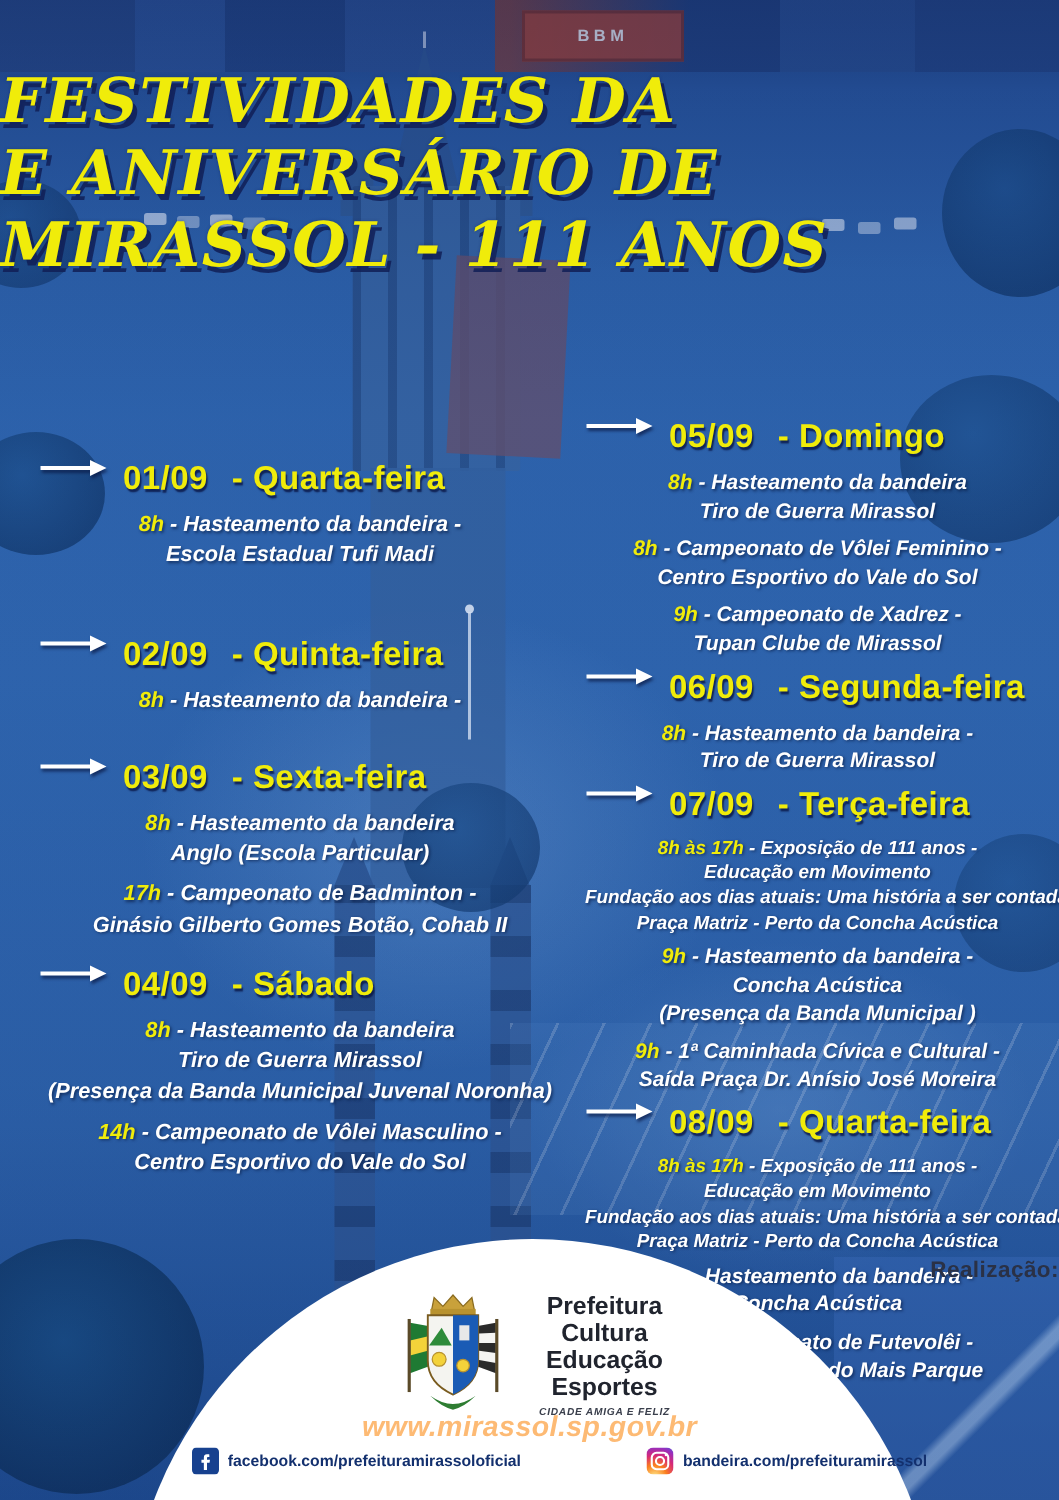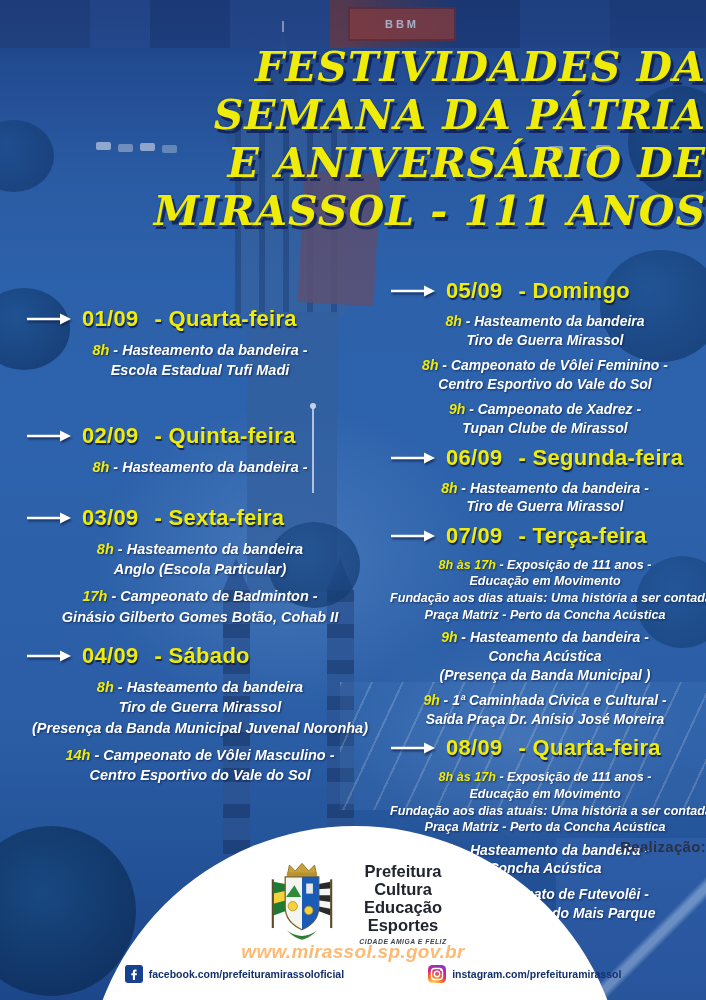--- a/index.html
+++ b/index.html
@@ -47,30 +47,30 @@
     background-image:repeating-linear-gradient(0deg, rgba(15,35,75,.5) 0 14px, transparent 14px 36px);}
   .tower-b.l{left:18px;} .tower-b.r{left:122px;}
   .pinn{position:absolute;top:528px;width:0;height:0;border-left:13px solid transparent;border-right:13px solid transparent;border-bottom:32px solid #2a4f89;}
   .pinn.l{left:18px;} .pinn.r{left:122px;}
   .flagpole{position:absolute;left:312px;top:408px;width:2px;height:85px;background:rgba(240,246,255,.8);}
   .flagpole::before{content:"";position:absolute;left:-2px;top:-5px;width:6px;height:6px;border-radius:50%;background:rgba(245,250,255,.9);}
   .overlay{position:absolute;inset:0;pointer-events:none;
     background:linear-gradient(180deg, rgba(18,45,110,.30), rgba(32,82,162,.16) 28%, rgba(32,82,162,.16) 72%, rgba(20,55,125,.25));}
 
   
-  .title{position:absolute;top:44px;left:0;right:0;text-align:right;z-index:5;
+  .title{position:absolute;top:44px;left:0;right:0;text-align:left;z-index:5;
     font-family:"DejaVu Serif",serif;font-weight:bold;font-style:italic;
     font-size:41px;line-height:1.17;letter-spacing:1px;color:#f0ec0a;
     text-shadow:0 0 2px rgba(18,35,95,.5), 3px 4px 0 rgba(16,30,86,.85);}
 
   
   .col{position:absolute;z-index:5;}
   .col-left{left:26px;top:306px;width:348px;}
   .col-right{left:390px;top:278px;width:310px;}
-  .sec-h{display:flex;align-items:center;gap:10px;margin-bottom:8px;}
+  .sec-h{display:flex;gap:10px;margin-bottom:8px;}
   .arrow{flex:0 0 auto;filter:drop-shadow(1px 2px 1px rgba(10,25,70,.7));}
   .sec-date,.sec-day{font-size:22px;font-weight:bold;color:#f0ec0a;
     text-shadow:1px 2px 1px rgba(10,24,72,.85);letter-spacing:.3px;white-space:nowrap;}
   .sec-day{margin-left:6px;}
   .event{color:#fff;font-style:italic;font-weight:bold;text-align:center;
     text-shadow:1px 1px 2px rgba(8,28,70,.7);margin-bottom:7px;}
   .col-left .event{font-size:14.5px;line-height:1.4;}
   .col-right .event{font-size:14px;line-height:1.33;}
   .event .time{color:#f0ec0a;}
   .event.compact{font-size:12.6px;line-height:1.32;margin-bottom:5px;}
@@ -125,21 +125,20 @@
   <div class="tree t6"></div>
   <div class="tree t7"></div>
   <div class="parking"></div>
   <div class="road-br"></div>
   <div class="tree t5"></div>
   <div class="flagpole"></div>
   <div class="overlay"></div>
 
   <div class="title">
     <div>FESTIVIDADES DA</div>
-    <div>SEMANA DA PÁTRIA</div>
     <div>E ANIVERSÁRIO DE</div>
     <div>MIRASSOL - 111 ANOS</div>
   </div>
 
   <div class="col col-left" id="col-left">
       <section class="sec">
         <div class="sec-h">
           <svg class="arrow" width="46" height="12" viewBox="0 0 46 12">
             <line x1="1" y1="6" x2="35" y2="6" stroke="#ffffff" stroke-width="2.6"></line>
             <polygon points="34,0.6 45,6 34,11.4" fill="#ffffff"></polygon>
@@ -348,17 +347,17 @@
             <stop offset="0.62" stop-color="#d62976"></stop>
             <stop offset="0.85" stop-color="#962fbf"></stop>
             <stop offset="1" stop-color="#4f5bd5"></stop>
           </radialGradient>
         </defs>
         <rect x="0" y="0" width="18" height="18" rx="4.5" fill="url(#ig)"></rect>
         <rect x="3.5" y="3.5" width="11" height="11" rx="3.2" fill="none" stroke="#ffffff" stroke-width="1.4"></rect>
         <circle cx="9" cy="9" r="2.7" fill="none" stroke="#ffffff" stroke-width="1.4"></circle>
         <circle cx="13.1" cy="4.9" r="1" fill="#ffffff"></circle>
       </svg>
-      <span class="social-text">instagram.com/prefeituramirassol</span>
+      <span class="social-text">bandeira.com/prefeituramirassol</span>
     </div>
   </div>
 
 </div>
 
 </body></html>

